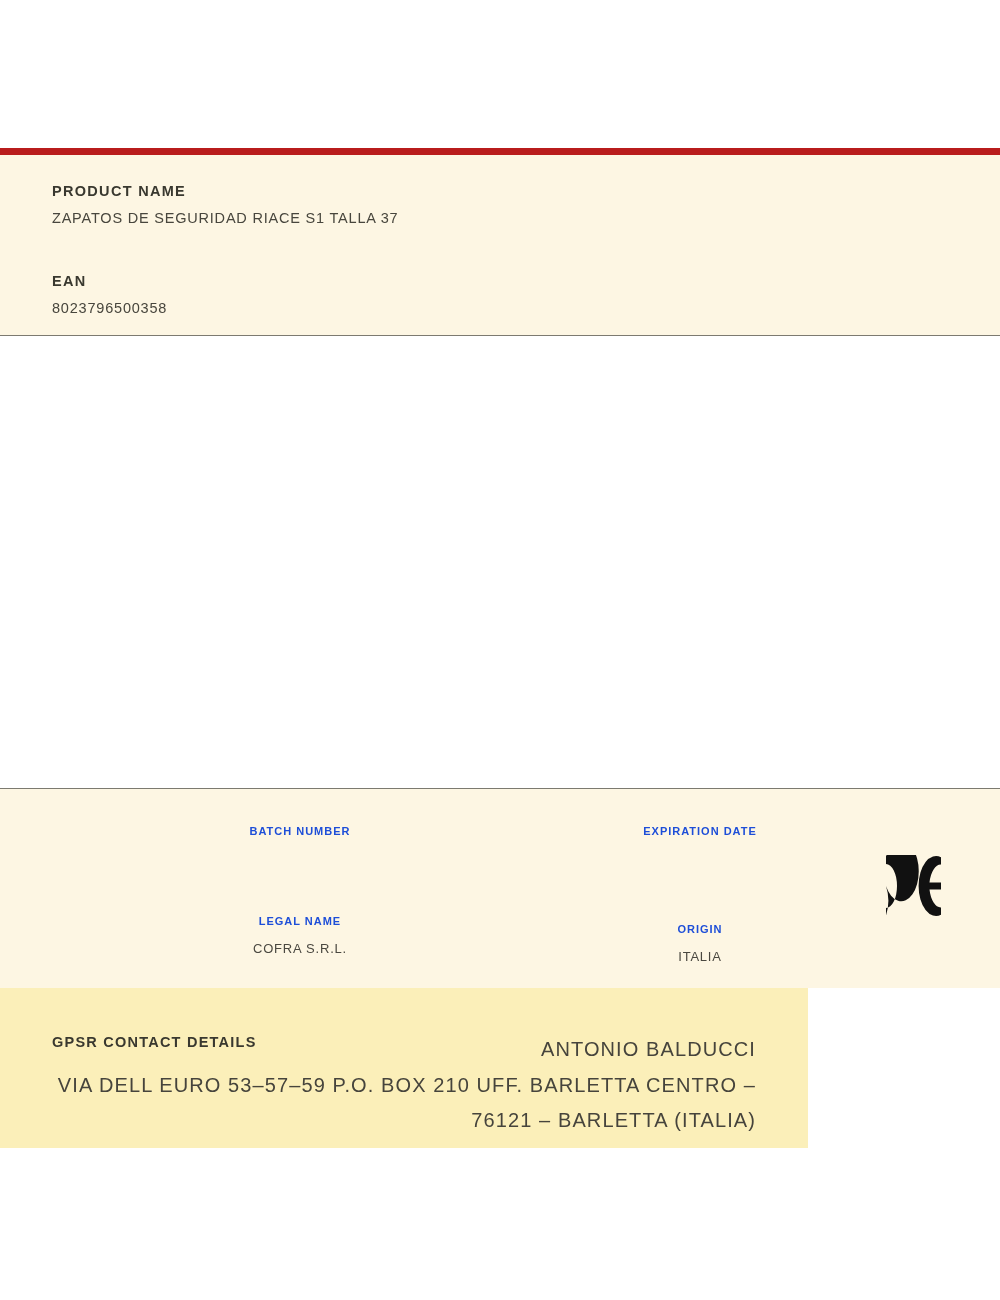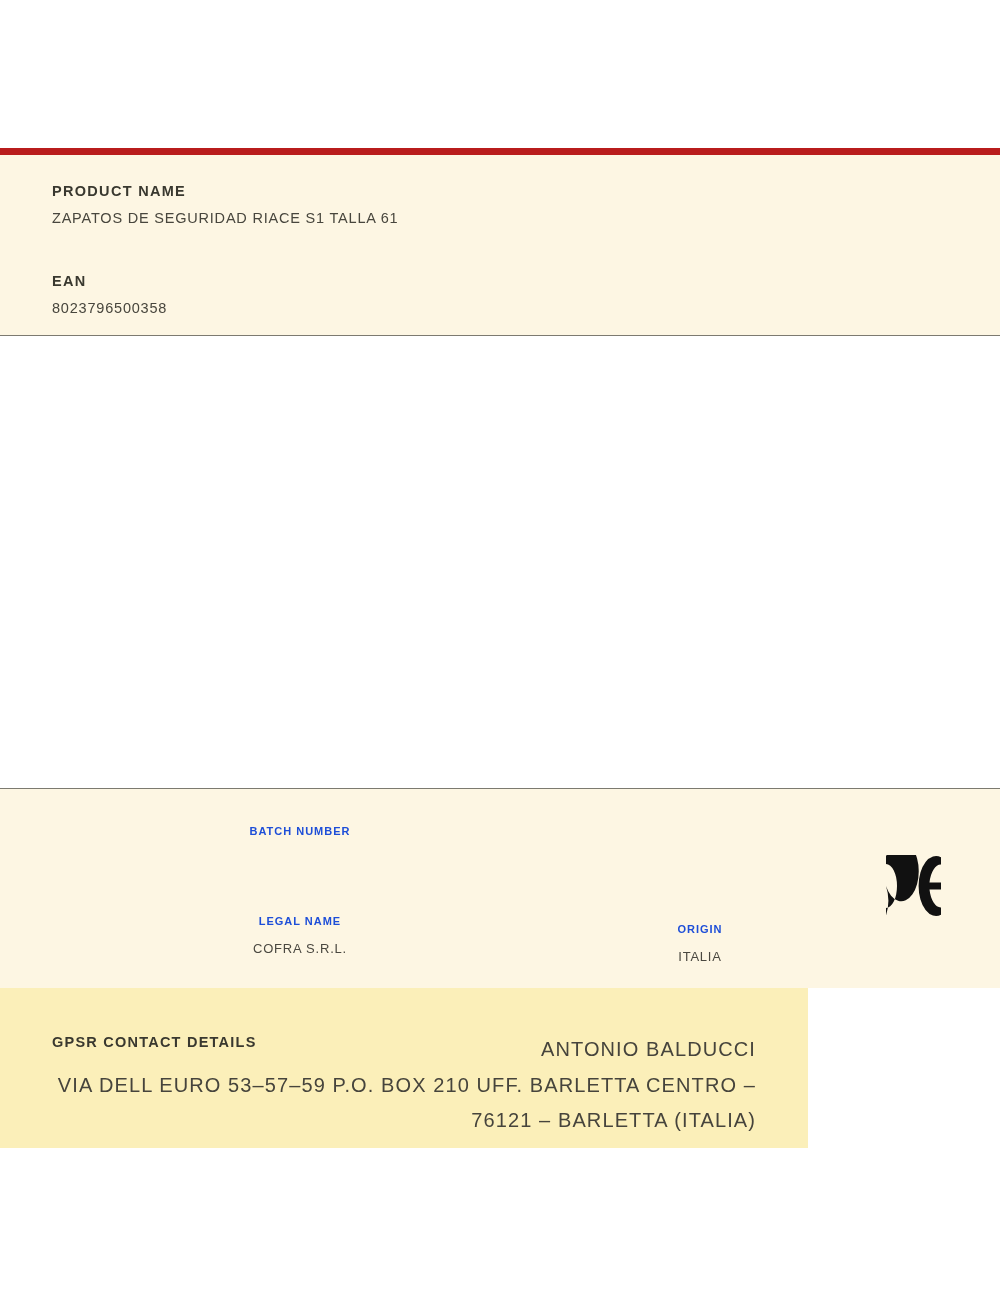--- a/index.html
+++ b/index.html
@@ -140,33 +140,37 @@
   }
 </style>
 </head>
 <body>
 
 <div class="page">
 
   <div class="top-block">
     <div class="field" id="field-product">
       <div class="field-label">PRODUCT NAME</div>
-      <div class="field-value">ZAPATOS DE SEGURIDAD RIACE S1 TALLA 61</div>
+      <div class="field-value">ZAPATOS DE SEGURIDAD RIACE S1 TALLA 37</div>
     </div>
     <div class="field" id="field-ean">
       <div class="field-label">EAN</div>
       <div class="field-value">8023796500358</div>
     </div>
   </div>
 
   <div class="blank-area"></div>
 
   <div class="mid-block">
     <div class="mid-col" id="col-batch">
       <div class="mid-label">BATCH NUMBER</div>
+      <div class="mid-value"></div>
+    </div>
+    <div class="mid-col" id="col-expiration">
+      <div class="mid-label">EXPIRATION DATE</div>
       <div class="mid-value"></div>
     </div>
     <div class="mid-col" id="col-legal">
       <div class="mid-label">LEGAL NAME</div>
       <div class="mid-value">COFRA S.R.L.</div>
     </div>
     <div class="mid-col" id="col-origin">
       <div class="mid-label">ORIGIN</div>
       <div class="mid-value">ITALIA</div>
     </div>

